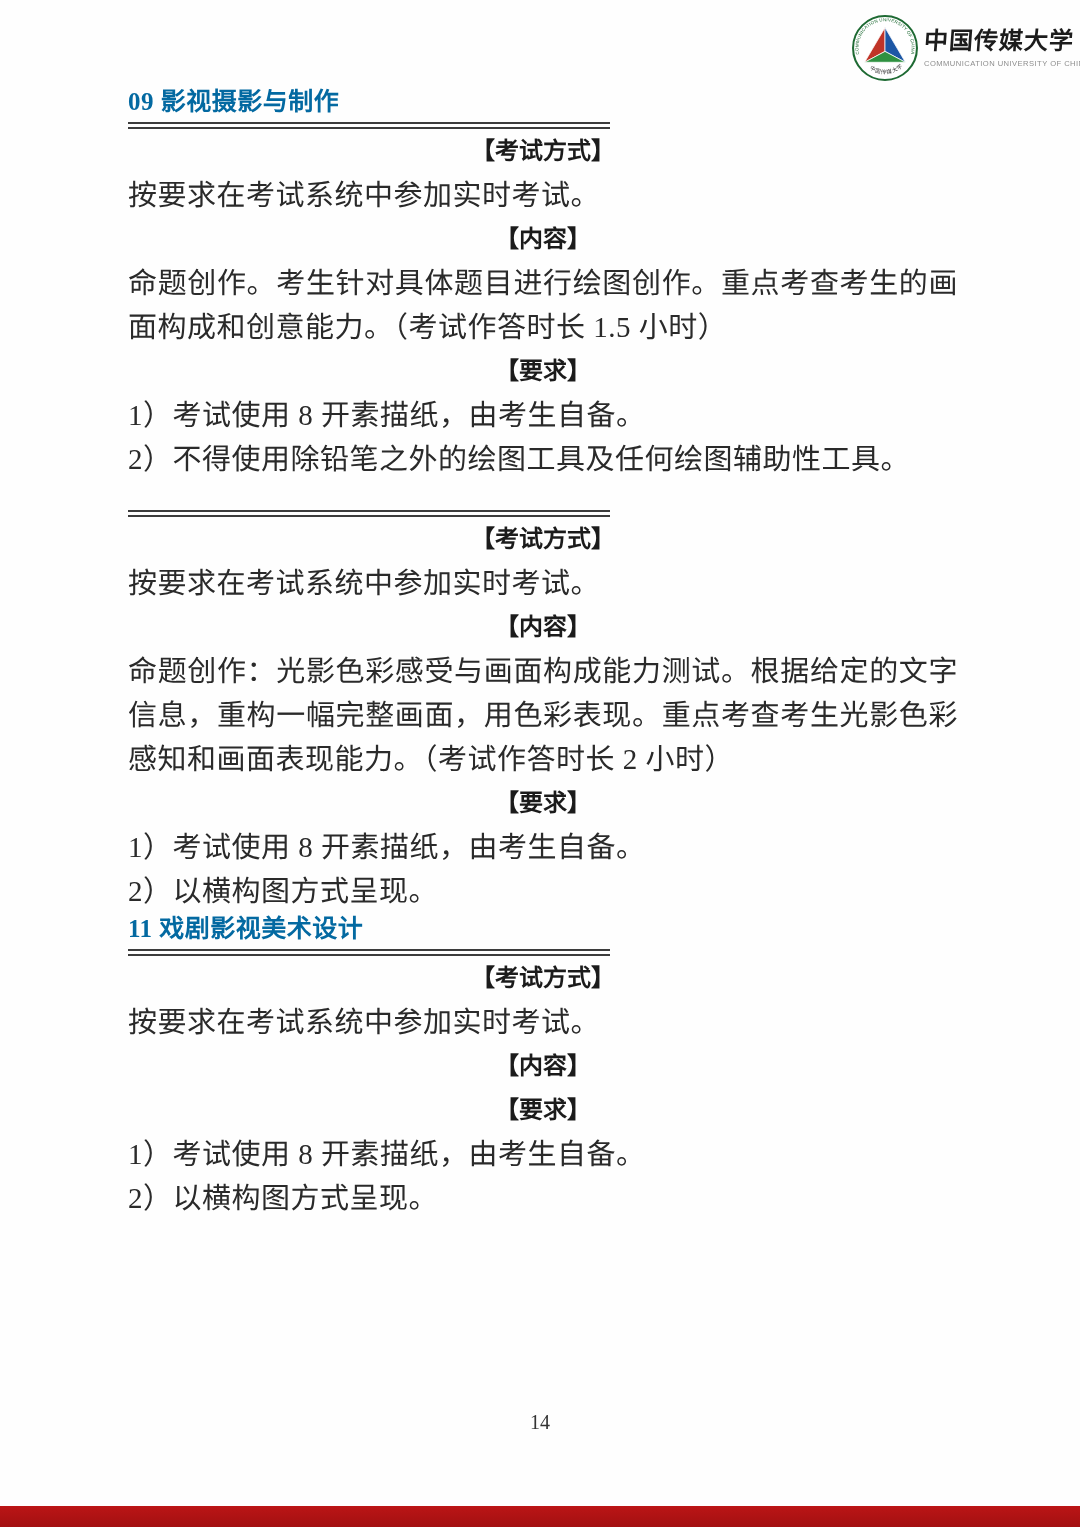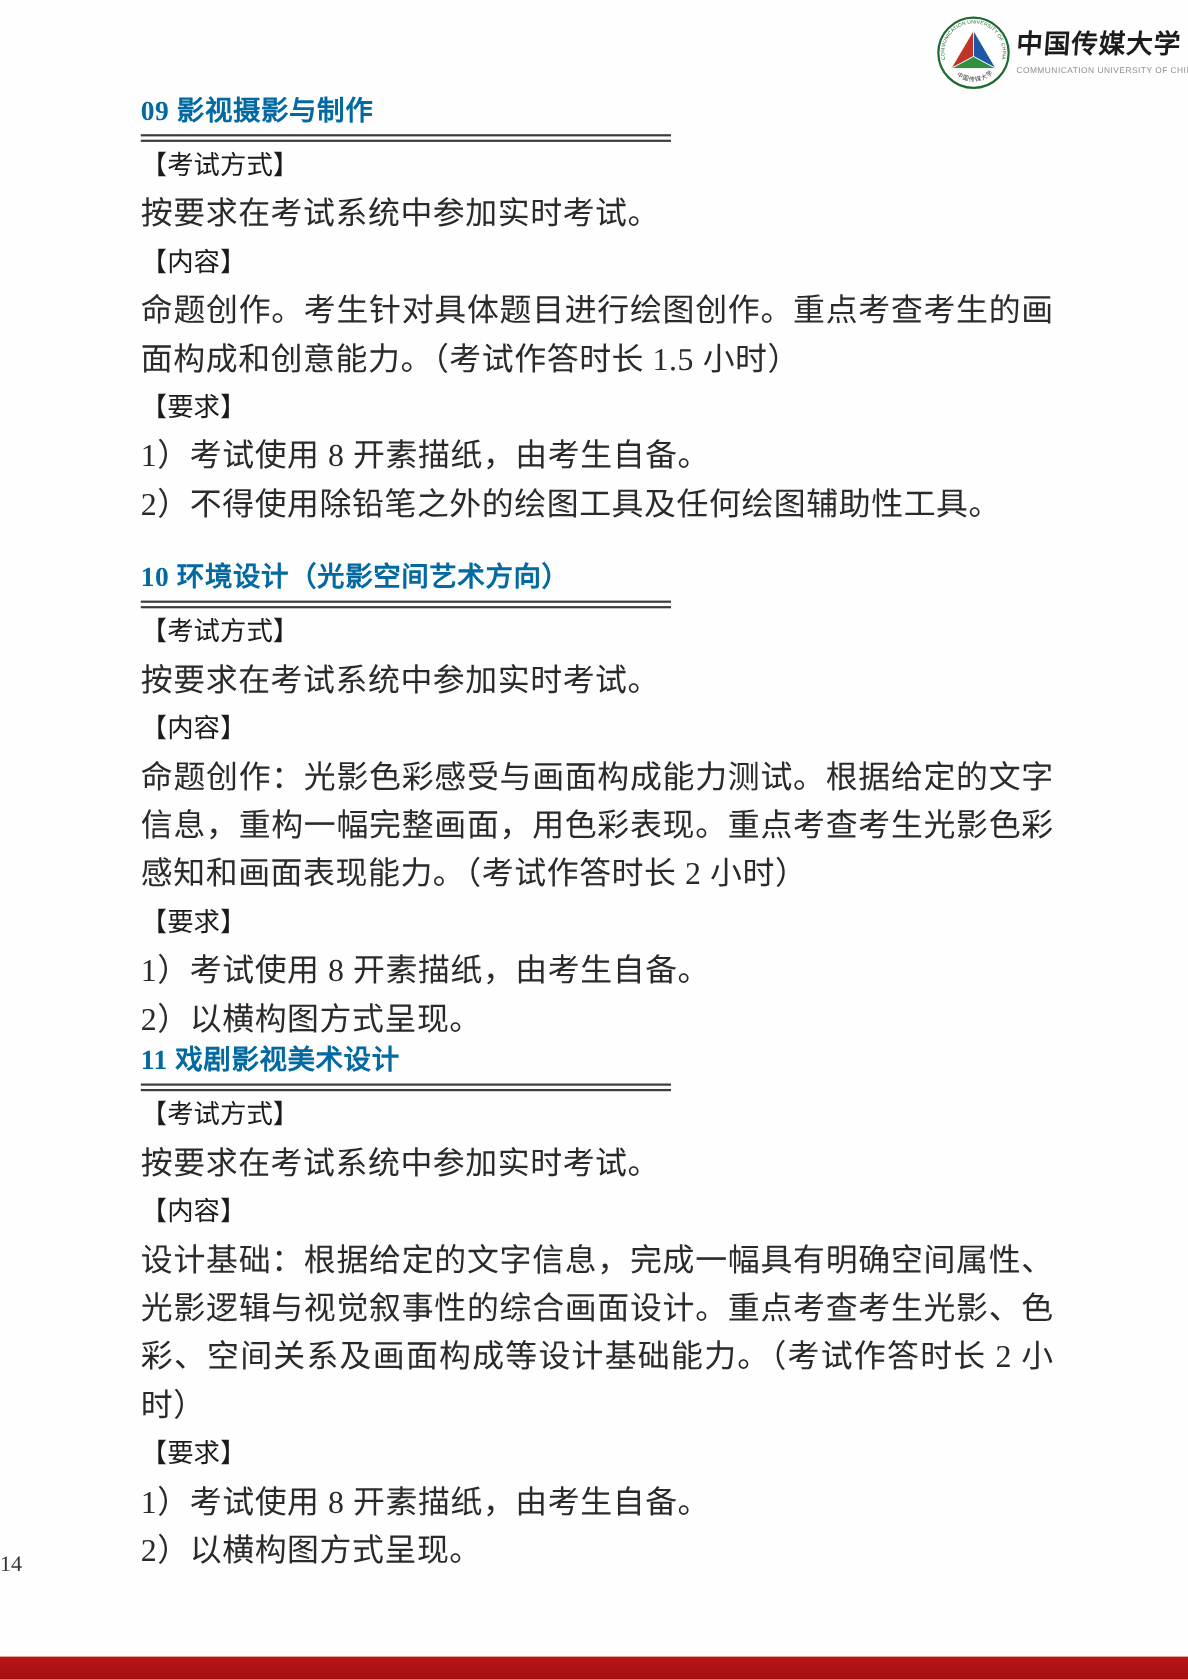--- a/index.html
+++ b/index.html
@@ -61,40 +61,41 @@
   }
   .sec-rule {
     width: 482px;
     height: 7px;
     margin-top: 4px;
     border-top: 2px solid #3c3c3c;
     border-bottom: 2px solid #3c3c3c;
   }
   .blk-label {
     font-size: 24px;
-    font-weight: 400;
+    font-weight: 700;
     line-height: 44px;
     color: #1b1b1b;
+    text-align: center;
   }
   .para {
     font-size: 29px;
     line-height: 44px;
     letter-spacing: 0.5px;
     text-align: justify;
     text-justify: inter-ideograph;
     color: #2a2a2a;
   }
 
   
   .page-number {
     position: absolute;
     top: 1411px;
     left: 0;
     width: 100%;
-    text-align: left;
+    text-align: center;
     font-size: 20px;
     color: #333333;
   }
   .footer-bar {
     position: absolute;
     bottom: 0;
     left: 0;
     width: 100%;
     height: 21px;
     background: linear-gradient(180deg, #bb1516 0%, #a31011 100%);
@@ -136,38 +137,36 @@
       <h3 class="blk-label">【考试方式】</h3>
       <p class="para">按要求在考试系统中参加实时考试。</p>
       <h3 class="blk-label">【内容】</h3>
       <p class="para">命题创作。考生针对具体题目进行绘图创作。重点考查考生的画面构成和创意能力。（考试作答时长 1.5 小时）</p>
       <h3 class="blk-label">【要求】</h3>
       <p class="para">1）考试使用 8 开素描纸，由考生自备。</p>
       <p class="para">2）不得使用除铅笔之外的绘图工具及任何绘图辅助性工具。</p>
     </section>
 
     <section class="section s10">
-      <h2 class="sec-title">10 环境设计（光影空间艺术方向）</h2>
       <div class="sec-rule"></div>
       <h3 class="blk-label">【考试方式】</h3>
       <p class="para">按要求在考试系统中参加实时考试。</p>
       <h3 class="blk-label">【内容】</h3>
       <p class="para">命题创作：光影色彩感受与画面构成能力测试。根据给定的文字信息，重构一幅完整画面，用色彩表现。重点考查考生光影色彩感知和画面表现能力。（考试作答时长 2 小时）</p>
       <h3 class="blk-label">【要求】</h3>
       <p class="para">1）考试使用 8 开素描纸，由考生自备。</p>
       <p class="para">2）以横构图方式呈现。</p>
     </section>
 
     <section class="section s11">
       <h2 class="sec-title">11 戏剧影视美术设计</h2>
       <div class="sec-rule"></div>
       <h3 class="blk-label">【考试方式】</h3>
       <p class="para">按要求在考试系统中参加实时考试。</p>
       <h3 class="blk-label">【内容】</h3>
-      <p class="para">设计基础：根据给定的文字信息，完成一幅具有明确空间属性、光影逻辑与视觉叙事性的综合画面设计。重点考查考生光影、色彩、空间关系及画面构成等设计基础能力。（考试作答时长 2 小时）</p>
       <h3 class="blk-label">【要求】</h3>
       <p class="para">1）考试使用 8 开素描纸，由考生自备。</p>
       <p class="para">2）以横构图方式呈现。</p>
     </section>
 
   </main>
 
   <div class="page-number">14</div>
   <div class="footer-bar"></div>
 

